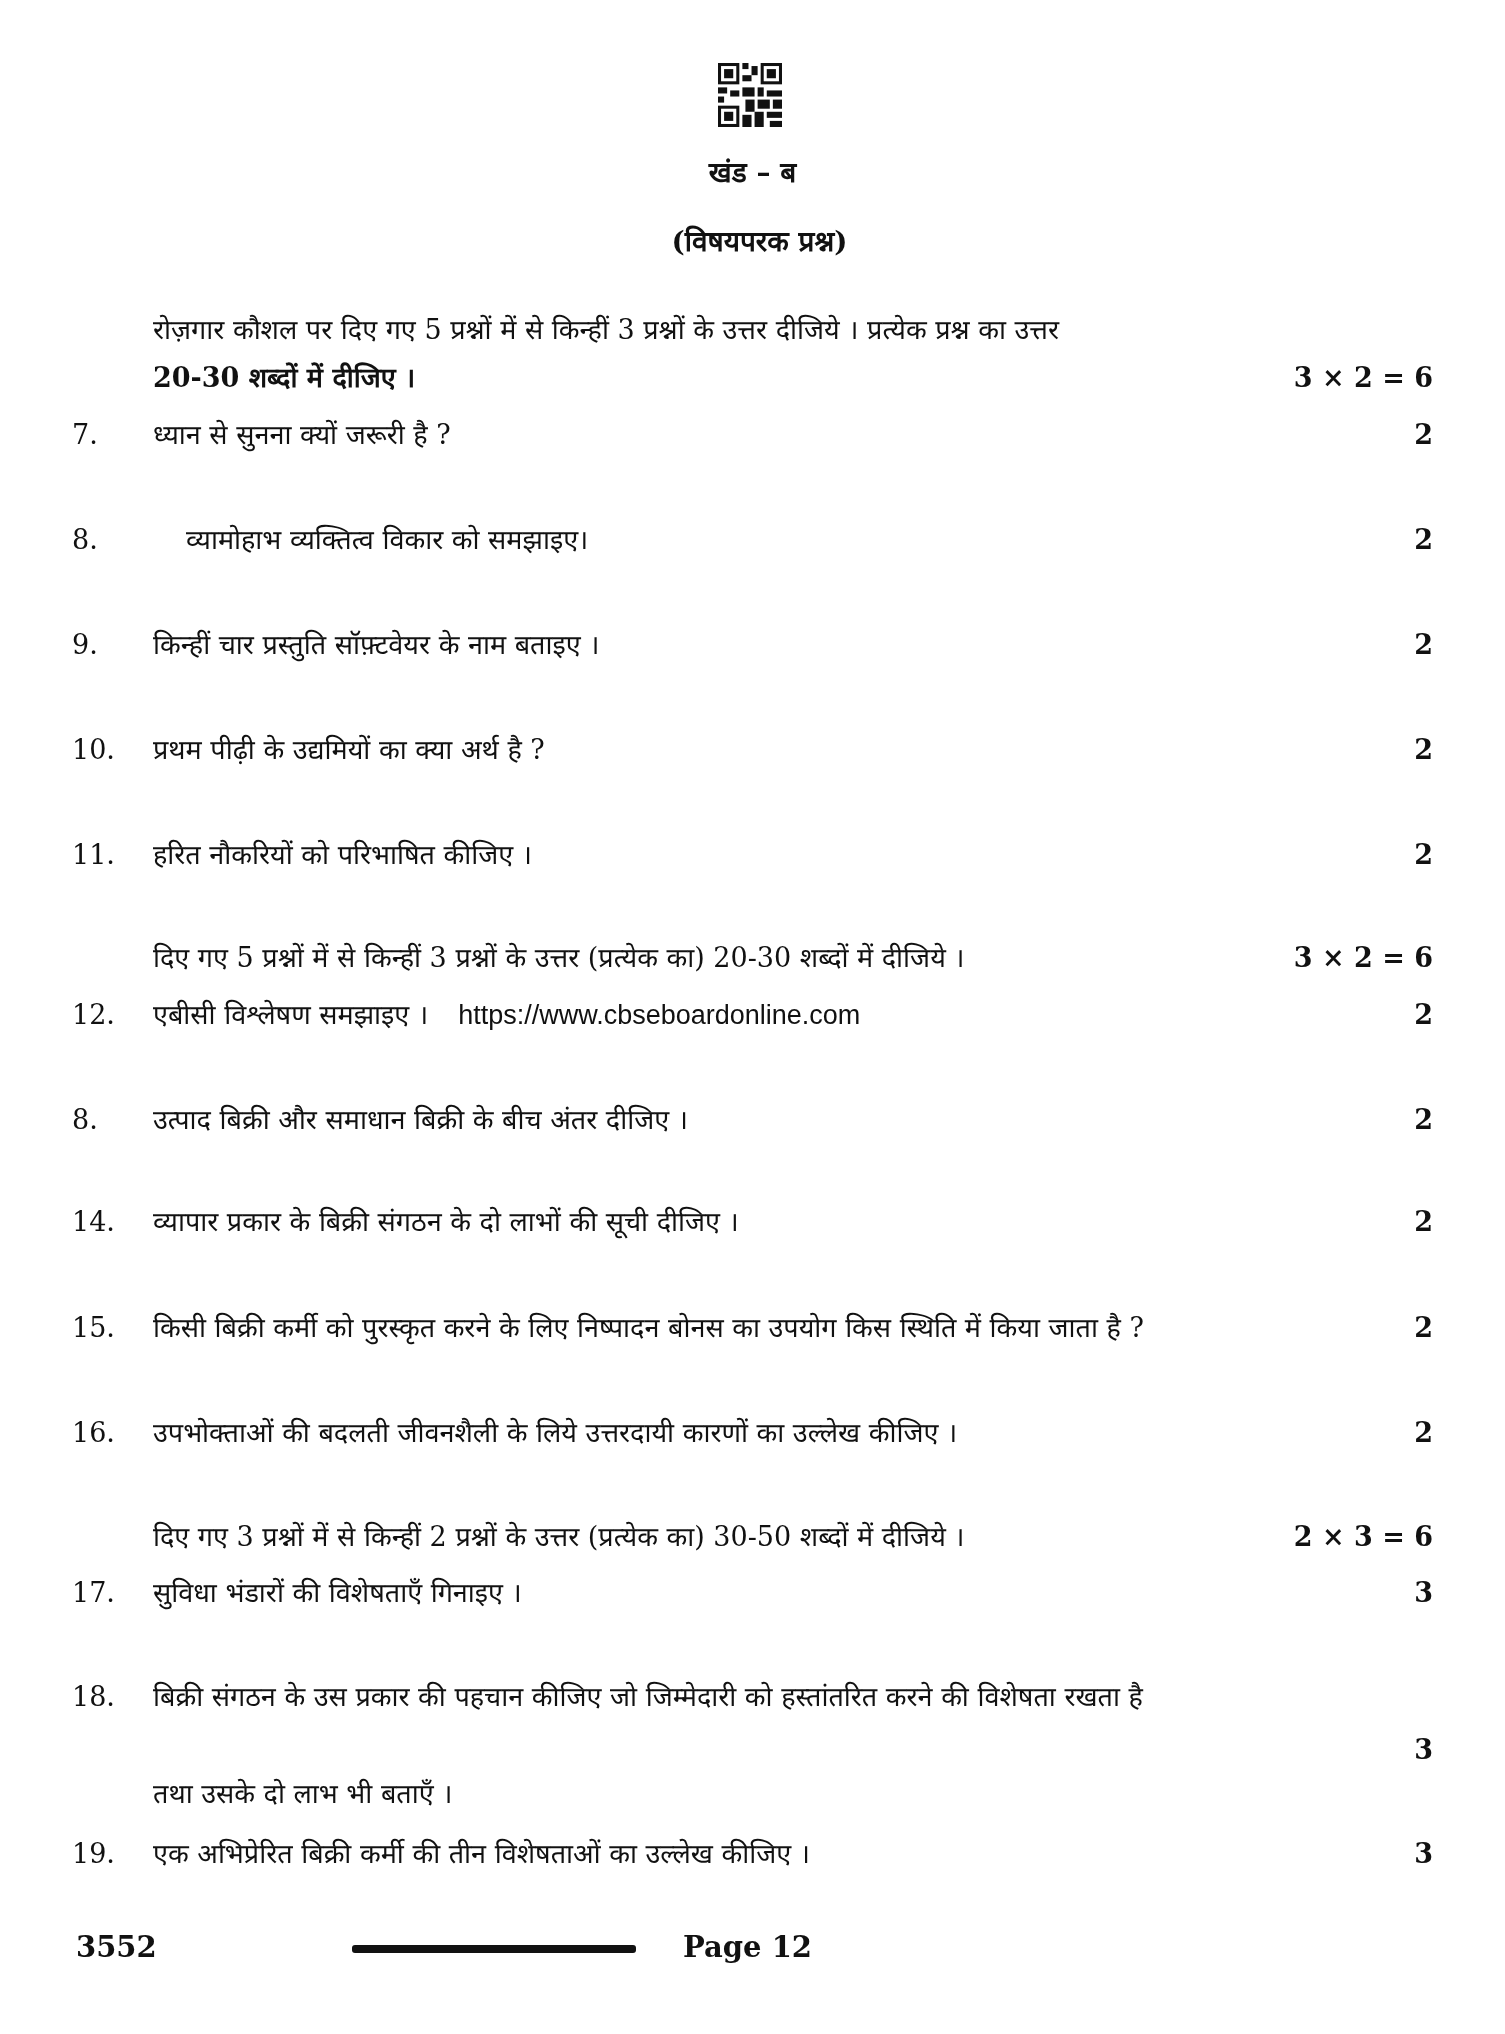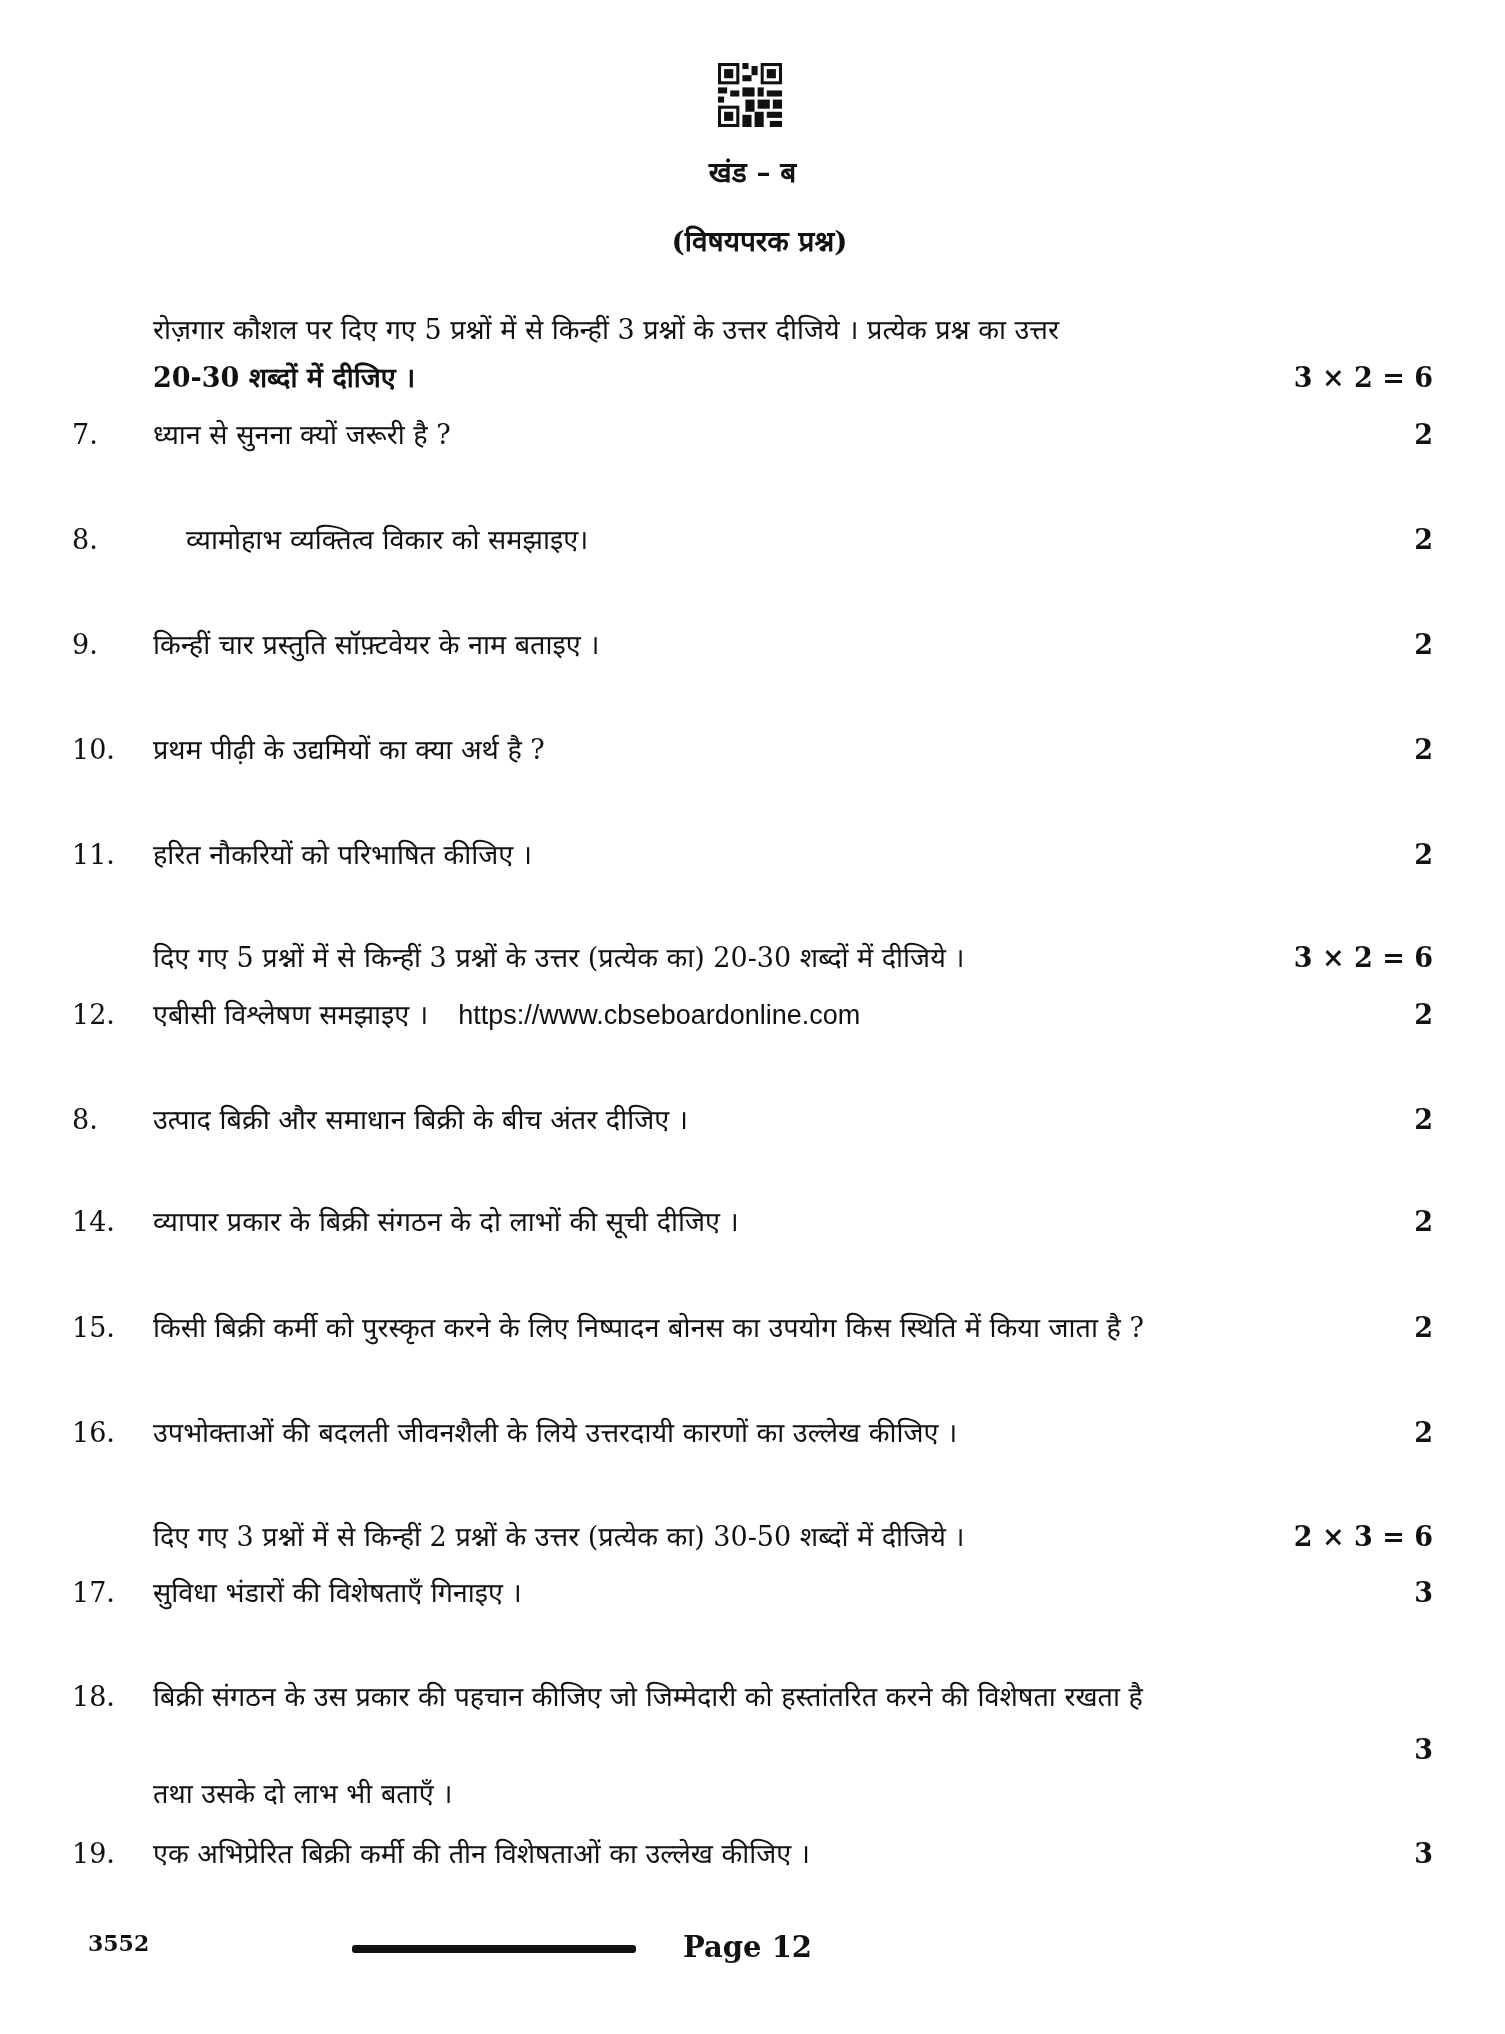--- a/index.html
+++ b/index.html
@@ -6,21 +6,21 @@
   body { width:1505px; height:2034px; position:relative; overflow:hidden;
          font-family:"DejaVu Serif", "Liberation Serif", serif; color:#111; }
   .abs { position:absolute; }
   .qr { left:718px; top:63px; width:64px; height:64px; }
   .heading { left:0; width:1505px; text-align:center; font-weight:bold; font-size:28px; }
   .qnum { position:absolute; left:72px; font-size:27px; line-height:36px; }
   .qtext { position:absolute; left:153px; font-size:27px; line-height:36px; white-space:nowrap; }
   .marks { position:absolute; right:72px; font-size:27px; line-height:36px; font-weight:bold; text-align:center; }
   .url { font-family:"Liberation Sans", sans-serif; font-weight:normal; font-size:27px; margin-left:30px; }
   .instr { position:absolute; left:153px; font-size:27px; line-height:36px; white-space:nowrap; }
-  .footer-code { left:88px; top:1930px; font-weight:bold; font-size:22px; }
+  .footer-code { left:76px; top:1930px; font-weight:bold; font-size:29px; }
   .footer-rule { left:352px; top:1945px; width:284px; height:8px; background:#111; border-radius:3px; }
   .footer-page { left:683px; top:1930px; font-weight:bold; font-size:29px; }
 </style>
 </head>
 <body>
 
 <svg class="abs qr" viewBox="0 0 21 21">
   <rect x="0" y="0" width="21" height="21" fill="#fff"></rect>
   <rect x="0" y="0" width="7" height="7" fill="#111"></rect>
     <rect x="1" y="1" width="5" height="5" fill="#fff"></rect>

